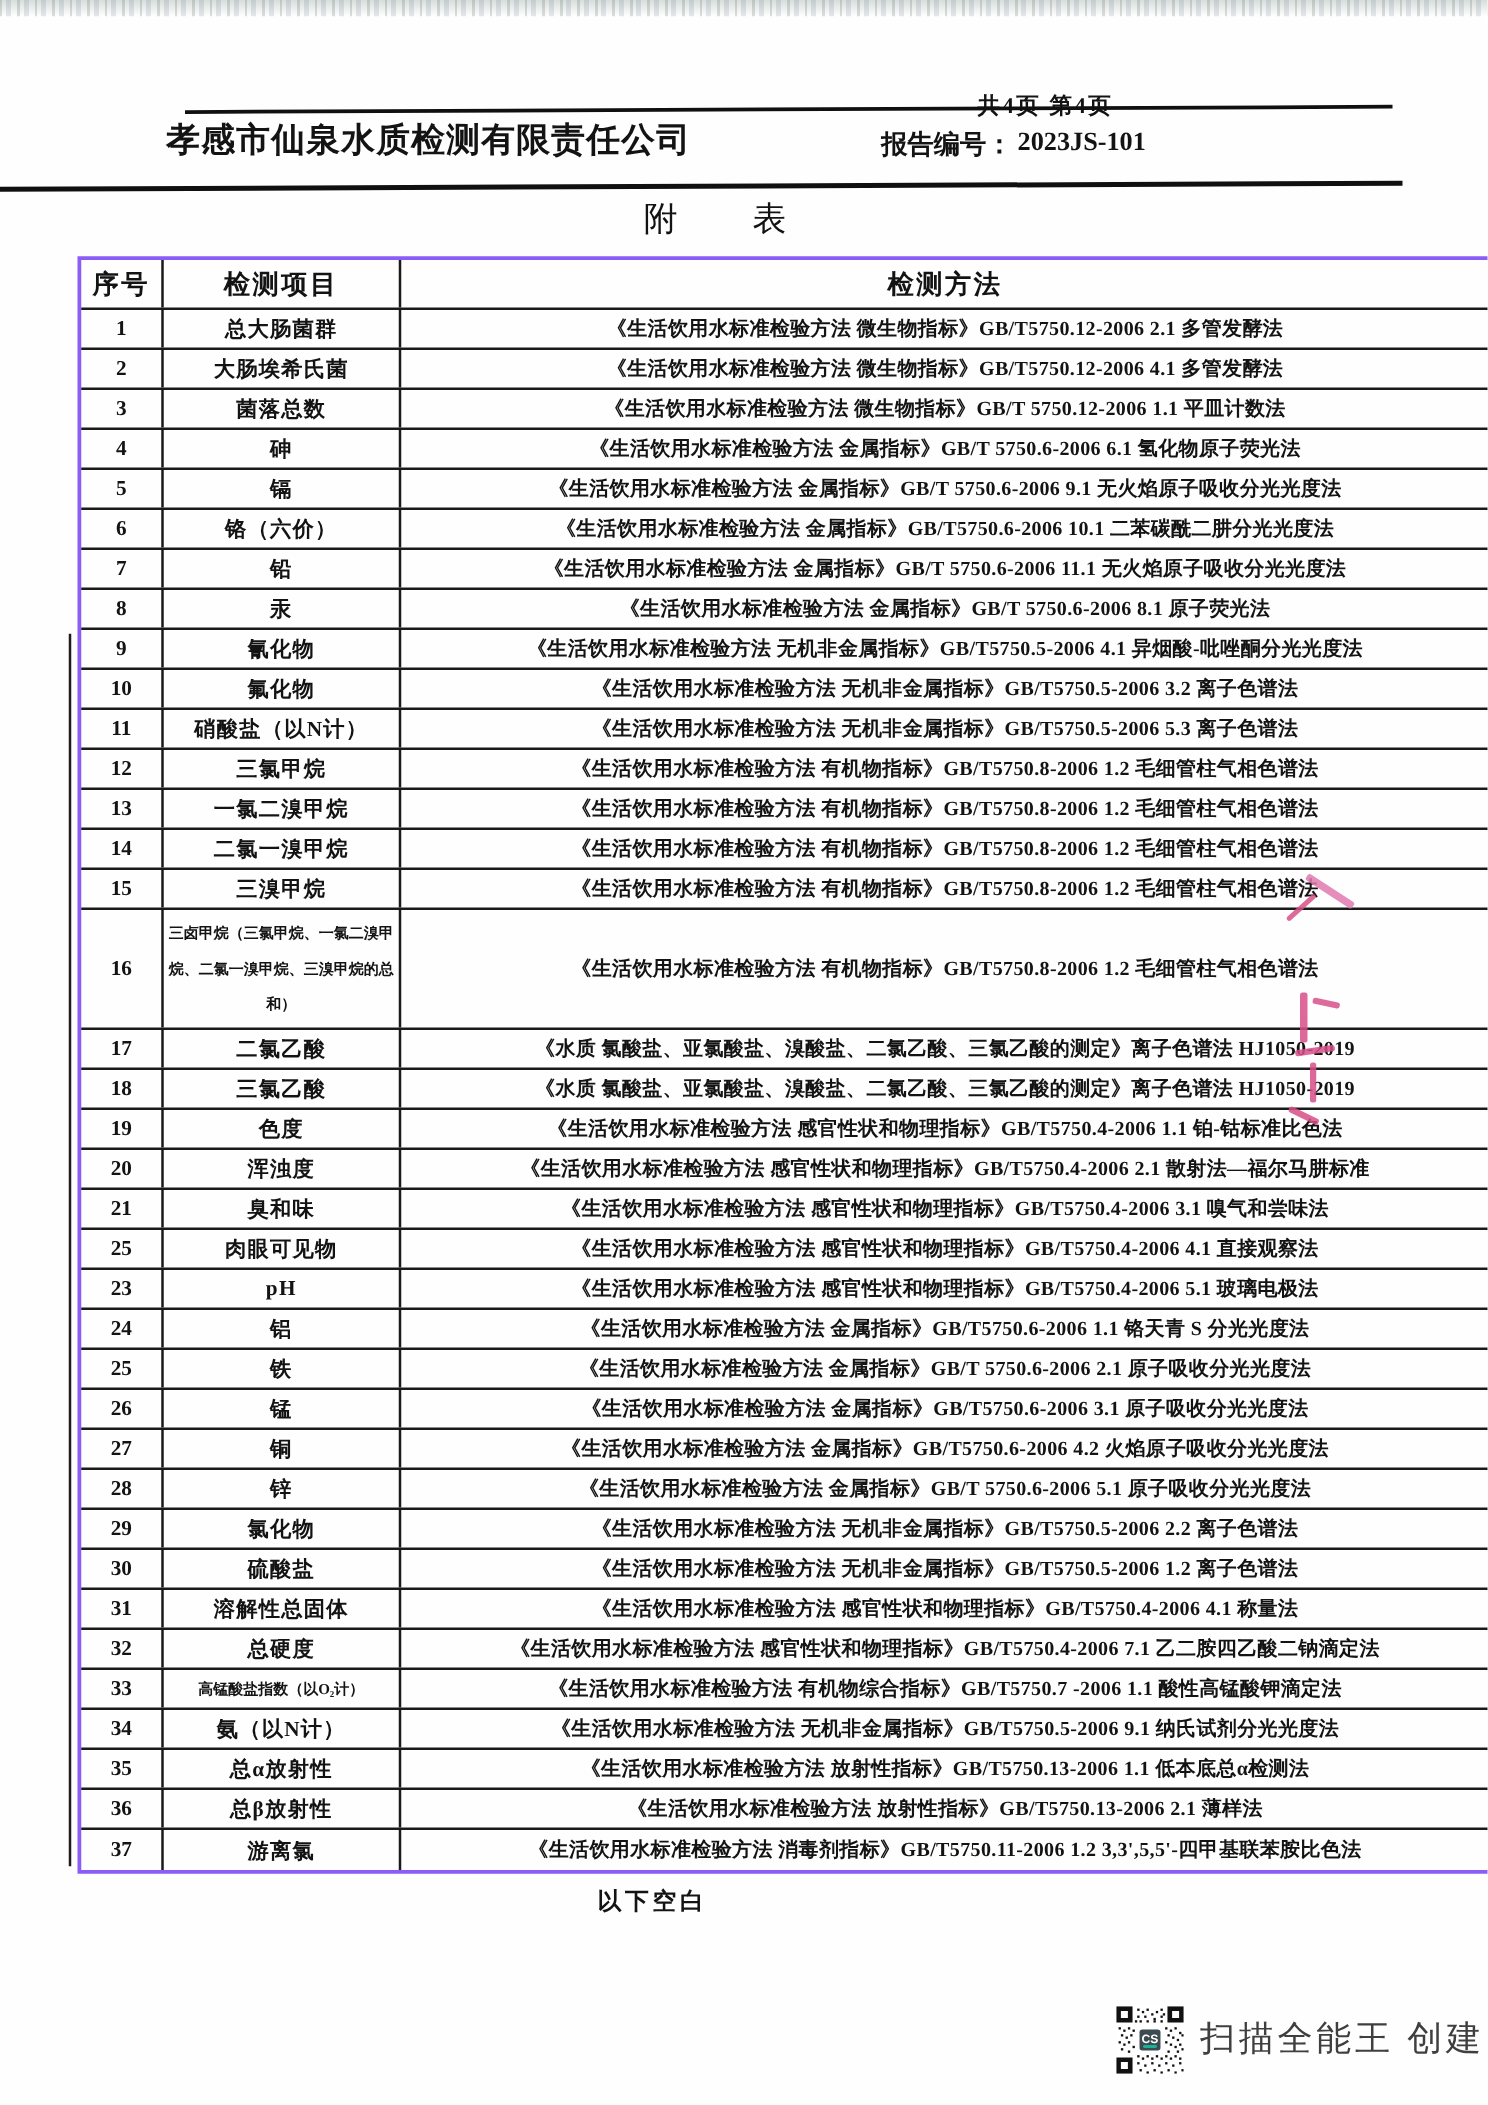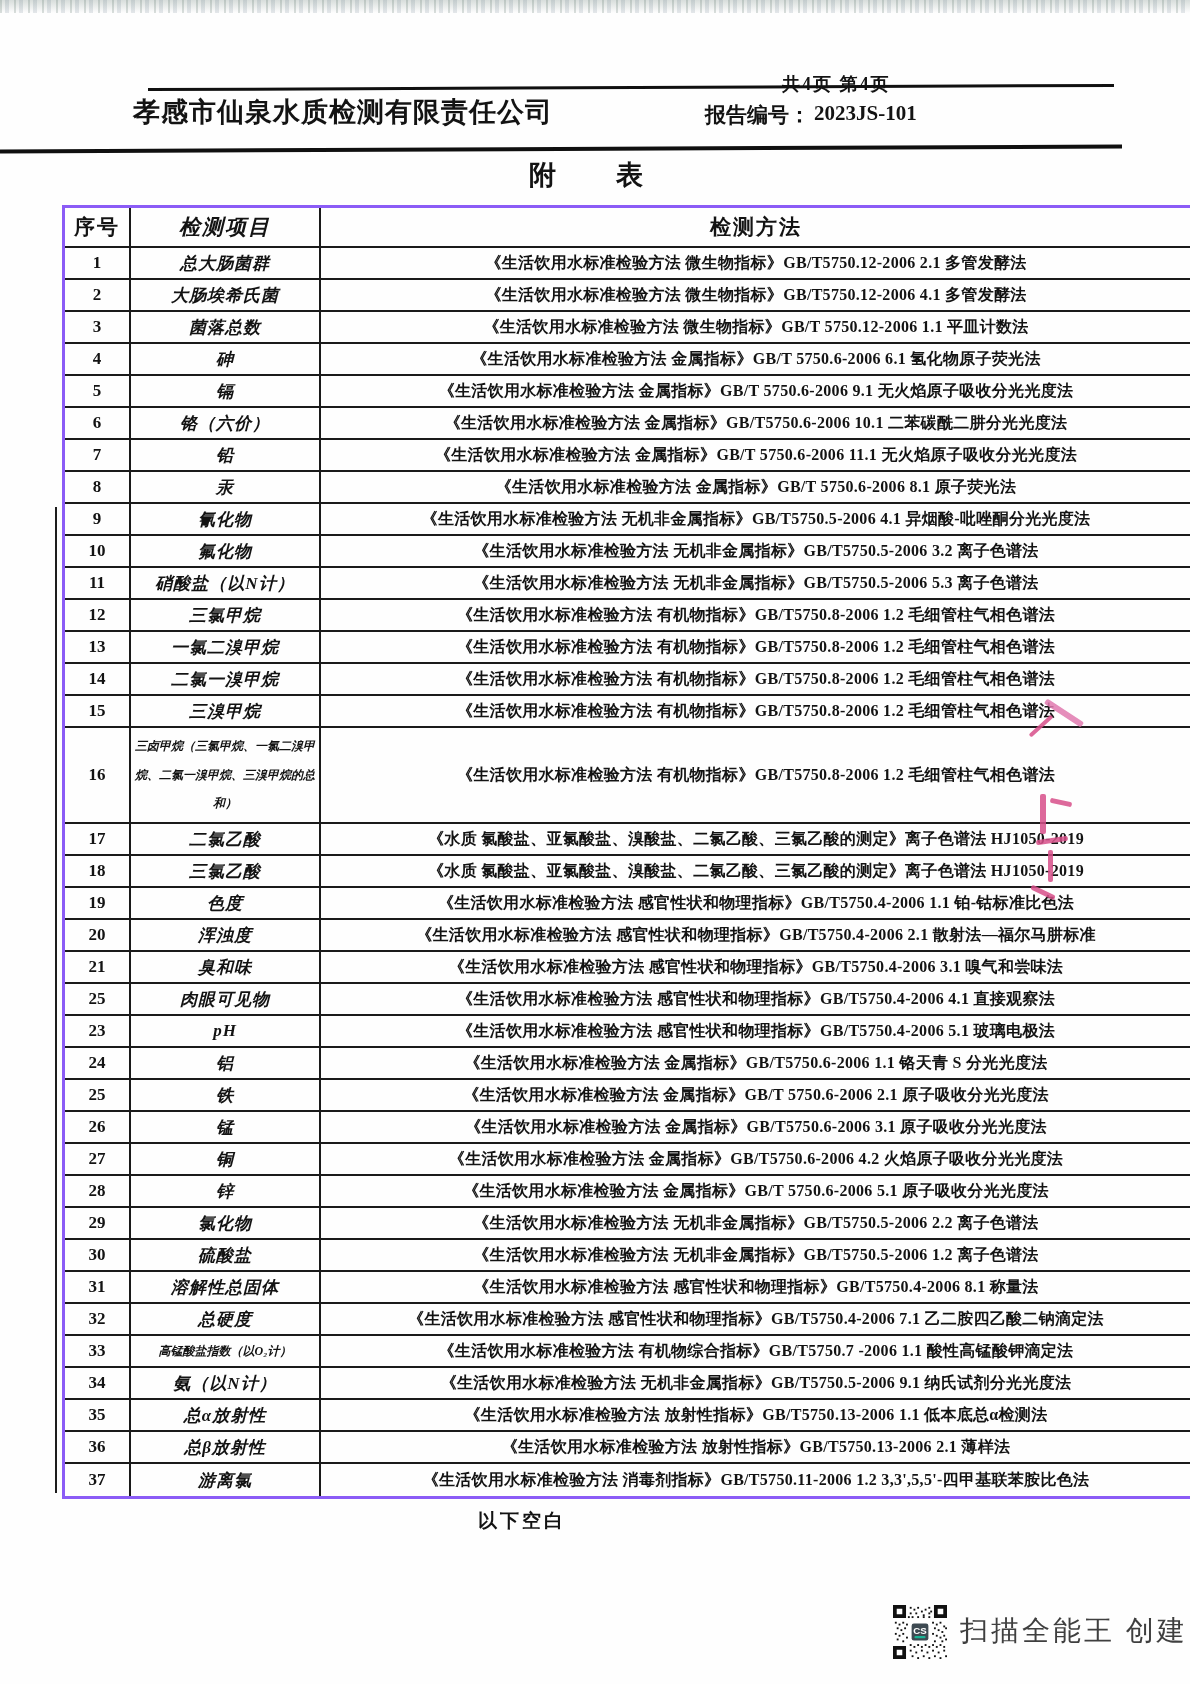--- a/index.html
+++ b/index.html
@@ -12,34 +12,34 @@
     background:
       repeating-linear-gradient(90deg, rgba(85,110,100,.22) 0 2px, rgba(255,255,255,0) 2px 5px,
         rgba(70,95,115,.14) 5px 9px, rgba(255,255,255,0) 9px 14px),
       linear-gradient(180deg, rgba(115,135,128,.28), rgba(255,255,255,0));}
 
   .page-info{position:absolute;top:72px;left:782px;font-size:18px;font-weight:bold;letter-spacing:2px;}
   .rule-top{position:absolute;top:86px;left:148px;width:966px;height:3px;background:#101010;transform:rotate(-0.25deg);}
   .company{position:absolute;top:94px;left:133px;font-size:27px;font-weight:bold;letter-spacing:1px;}
   .report-line{position:absolute;top:101px;left:705px;font-size:21px;font-weight:bold;display:flex;gap:4px;}
   .rule-main{position:absolute;top:147px;left:0;width:1122px;height:4px;background:#101010;transform:rotate(-0.25deg);}
-  .doc-title{position:absolute;top:157px;left:80px;width:1014px;text-align:center;
-    font-size:27px;font-weight:bold;letter-spacing:2px;}
+  .doc-title{position:absolute;top:157px;left:66px;width:1014px;text-align:center;
+    font-size:27px;font-weight:normal;letter-spacing:2px;}
 
   
   .tbl{position:absolute;top:205px;left:62px;width:1132px;border:3px solid #8b5cf6;
        display:flex;flex-direction:column;box-sizing:border-box;}
   .trow{display:flex;height:32px;border-bottom:2px solid #1a1a1a;box-sizing:border-box;}
   .trow:last-child{border-bottom:none;}
   .trow.head{height:40px;}
   .trow.tall{height:96px;}
   .cell{display:flex;align-items:center;justify-content:center;text-align:center;
         border-right:2px solid #1a1a1a;box-sizing:border-box;font-weight:bold;padding:0 4px;}
   .c-no{width:66px;font-size:17px;}
-  .c-item{width:190px;font-size:17px;letter-spacing:1px;font-style:italic;}
+  .c-item{width:190px;font-size:17px;letter-spacing:1px;}
   .c-method{flex:1;border-right:none;font-size:16px;letter-spacing:.3px;white-space:nowrap;overflow:hidden;}
   .head .cell{font-size:21px;letter-spacing:2px;}
   .c-item.small{font-size:12px;letter-spacing:0;}
   .tall .c-item{line-height:2.4;white-space:normal;}
   .tall .c-method{white-space:nowrap;}
 
   .below-blank{position:absolute;top:1508px;left:62px;width:920px;text-align:center;
     font-size:19px;font-weight:bold;letter-spacing:3px;}
 
   
@@ -233,21 +233,21 @@
       <div class="cell c-method">《生活饮用水标准检验方法 无机非金属指标》GB/T5750.5-2006 2.2 离子色谱法</div>
     </div>
         <div class="trow">
       <div class="cell c-no">30</div>
       <div class="cell c-item">硫酸盐</div>
       <div class="cell c-method">《生活饮用水标准检验方法 无机非金属指标》GB/T5750.5-2006 1.2 离子色谱法</div>
     </div>
         <div class="trow">
       <div class="cell c-no">31</div>
       <div class="cell c-item">溶解性总固体</div>
-      <div class="cell c-method">《生活饮用水标准检验方法 感官性状和物理指标》GB/T5750.4-2006 8.1 称量法</div>
+      <div class="cell c-method">《生活饮用水标准检验方法 感官性状和物理指标》GB/T5750.4-2006 4.1 称量法</div>
     </div>
         <div class="trow">
       <div class="cell c-no">32</div>
       <div class="cell c-item">总硬度</div>
       <div class="cell c-method">《生活饮用水标准检验方法 感官性状和物理指标》GB/T5750.4-2006 7.1 乙二胺四乙酸二钠滴定法</div>
     </div>
         <div class="trow">
       <div class="cell c-no">33</div>
       <div class="cell c-item small">高锰酸盐指数（以O₂计）</div>
       <div class="cell c-method">《生活饮用水标准检验方法 有机物综合指标》GB/T5750.7 -2006 1.1 酸性高锰酸钾滴定法</div>

